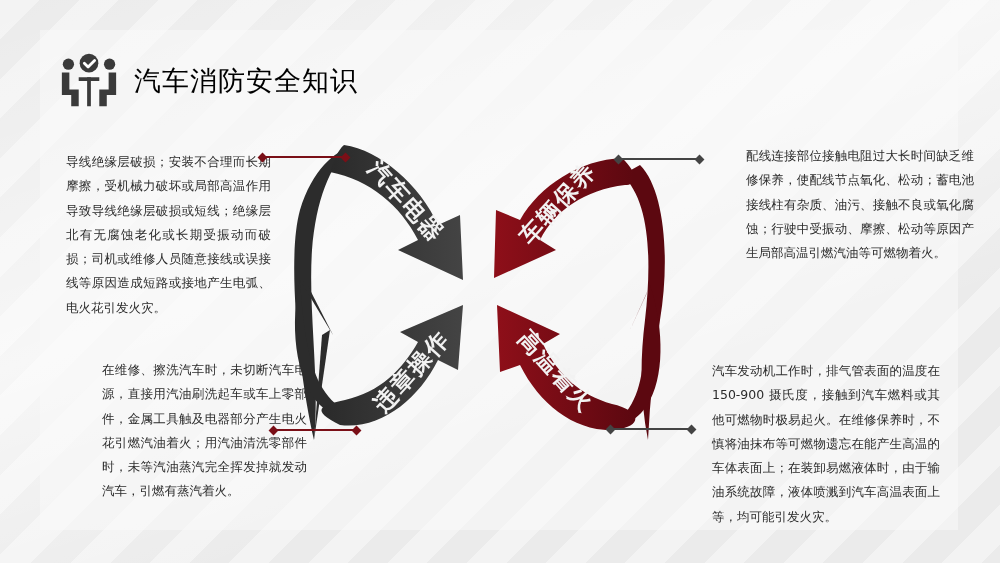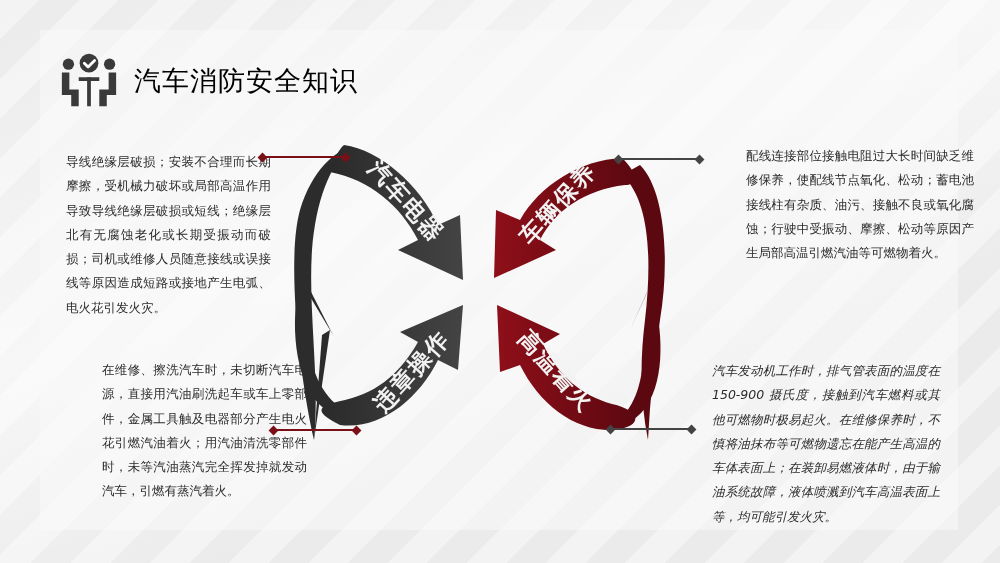--- a/index.html
+++ b/index.html
@@ -22,21 +22,21 @@
   .title-icon { width:58px; height:58px; }
   .title-text { margin-left:16px; font-size:27px; color:#000000; letter-spacing:1px; }
 
   .para {
     position:absolute; font-size:12.5px; line-height:24.3px; color:#2b2b2b;
     width:205px; text-align:justify;
   }
   .p-tl { left:66px; top:150px; width:205px; }
   .p-bl { left:54px; top:358px; width:205px;margin-left:48px; }
   .p-tr { left:746px; top:144px; width:228px; }
-  .p-br { left:712px; top:359px; width:228px;font-style:italic; }
+  .p-br { left:712px; top:359px; width:228px; }
 
   .connector { position:absolute; height:2px; }
   .dot { position:absolute; width:7px; height:7px; transform:rotate(45deg); }
 
   svg.arrows { position:absolute; left:0; top:0; }
   .arrow-label {
     position:absolute; color:#f2f2f2; font-weight:bold; font-size:23px;
     white-space:nowrap; letter-spacing:2px;
   }
 </style>

